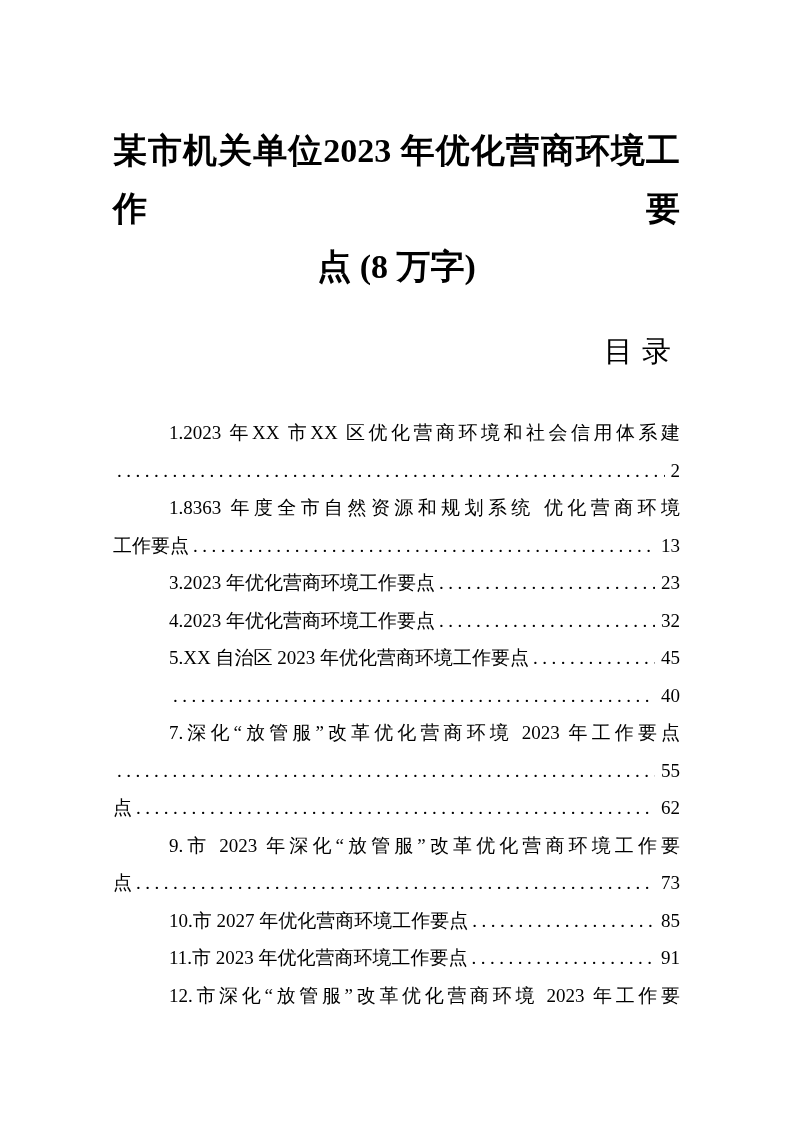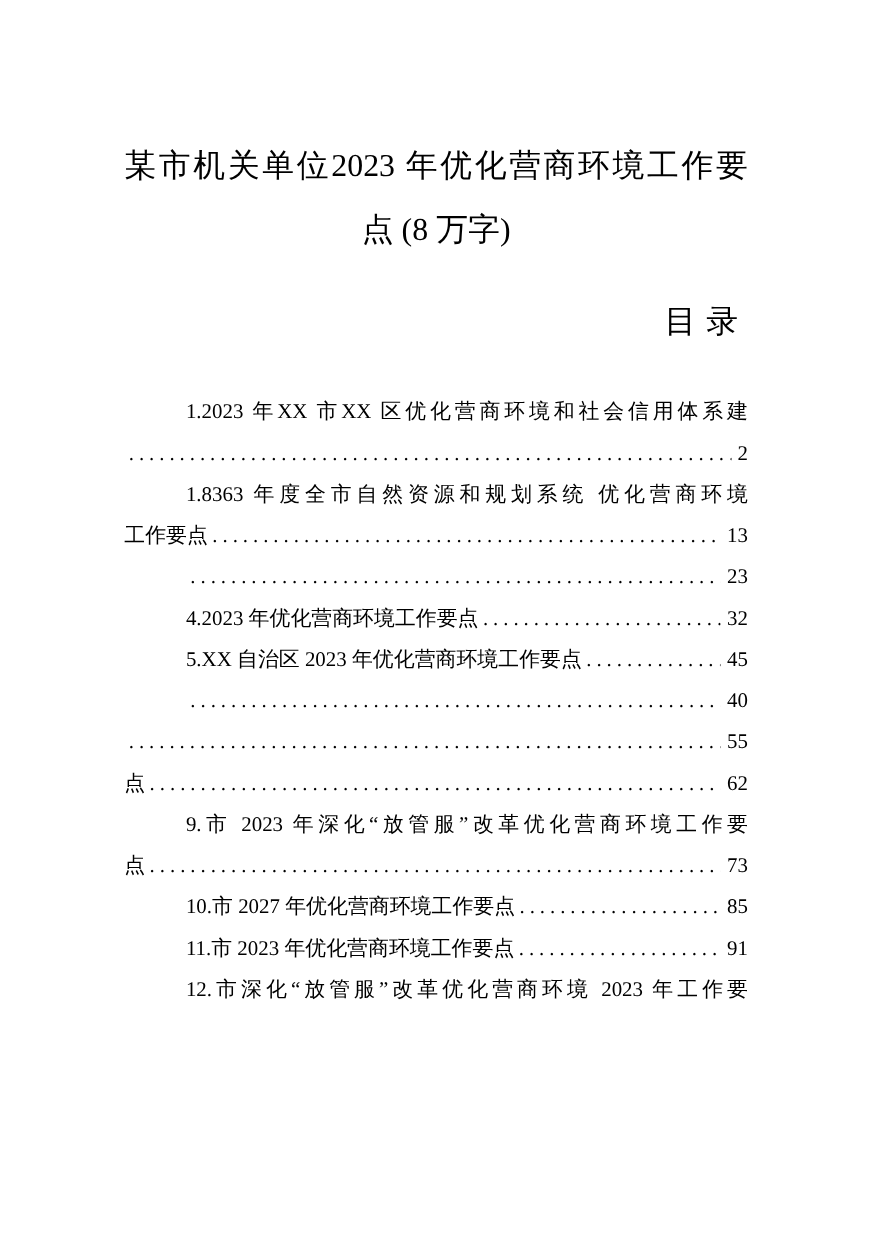--- a/index.html
+++ b/index.html
@@ -8,23 +8,23 @@
     width: 793px;
     height: 1122px;
     background: #ffffff;
     color: #000000;
     font-family: "Liberation Serif", "DejaVu Serif", serif;
     overflow: hidden;
     box-sizing: border-box;
     padding: 122px 113px 0 113px;
   }
   .title-line {
-    font-size: 29px;
+    font-size: 34px;
     line-height: 58px;
-    font-weight: 400;
+    font-weight: 700;
   }
   .title-just {
     text-align: justify;
     text-align-last: justify;
   }
   .title-center { text-align: center; }
   .toc-heading {
     font-size: 29px;
     line-height: 58px;
     margin-top: 26px;
@@ -87,20 +87,21 @@
     <div>
       <div class="line l-just l-indent">1.8363 年度全市自然资源和规划系统 优化营商环境</div>
       <div class="line l-flex">
         <span class="txt">工作要点</span>
         <span class="dots">..........................................................................................................</span>
         <span class="pgnum">13</span>
       </div>
     </div>
 
     <div class="line l-flex l-indent">
+      <span class="txt">3.2023 年优化营商环境工作要点</span>
       <span class="dots">..........................................................................................................</span>
       <span class="pgnum">23</span>
     </div>
 
     <div class="line l-flex l-indent">
       <span class="txt">4.2023 年优化营商环境工作要点</span>
       <span class="dots">..........................................................................................................</span>
       <span class="pgnum">32</span>
     </div>
 
@@ -109,20 +110,21 @@
       <span class="dots">..........................................................................................................</span>
       <span class="pgnum">45</span>
     </div>
 
     <div class="line l-flex l-indent">
       <span class="dots">..........................................................................................................</span>
       <span class="pgnum">40</span>
     </div>
 
     <div>
+      <div class="line l-just l-indent">7.深化“放管服”改革优化营商环境 2023 年工作要点</div>
       <div class="line l-flex">
         <span class="txt"></span>
         <span class="dots">..........................................................................................................</span>
         <span class="pgnum">55</span>
       </div>
     </div>
 
     <div>
       <div class="line l-flex">
         <span class="txt">点</span>

